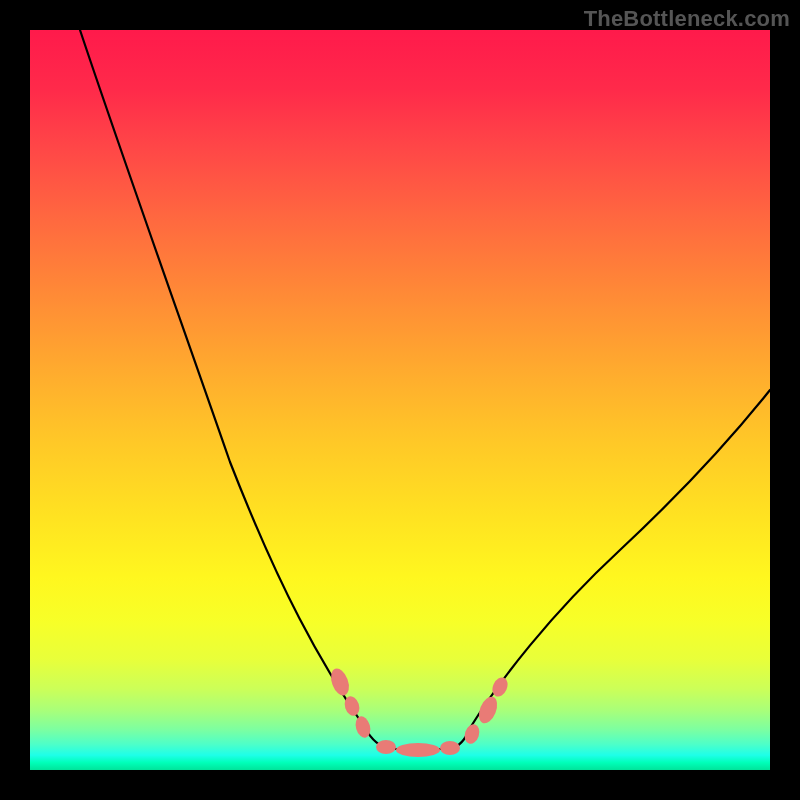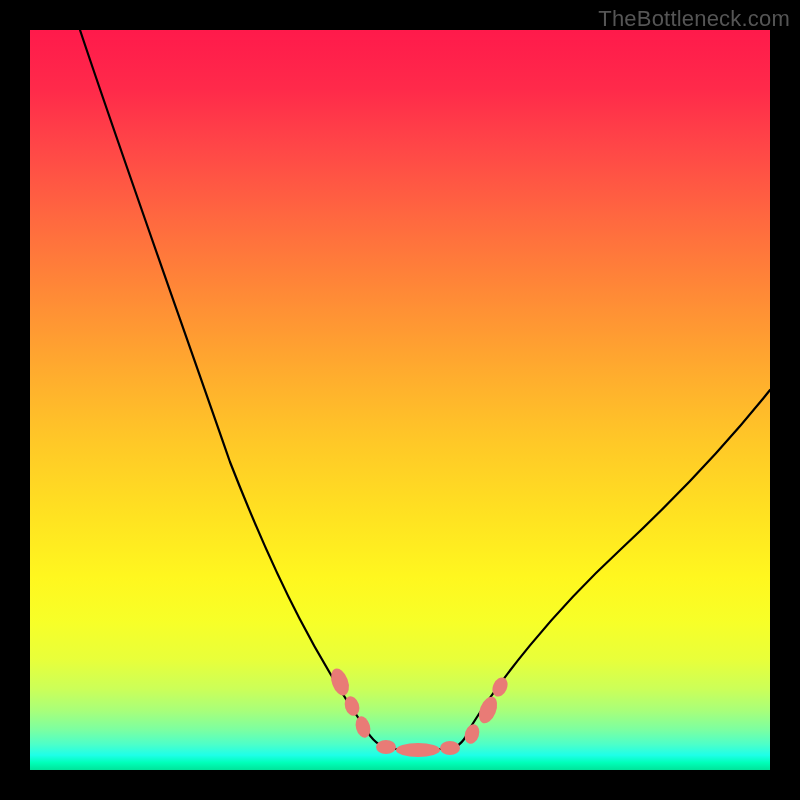--- a/index.html
+++ b/index.html
@@ -43,21 +43,21 @@
       #00ffb9 99%,
       #00e49a 100%
     );
   }
   .watermark {
     position: absolute;
     top: 6px;
     right: 10px;
     color: #555;
     font-size: 22px;
-    font-weight: 400;
+    font-weight: 700;
     letter-spacing: 0.2px;
     font-family: Arial, sans-serif;
   }
   svg.curve {
     position: absolute;
     left: 0;
     top: 0;
     width: 740px;
     height: 740px;
     overflow: visible;

